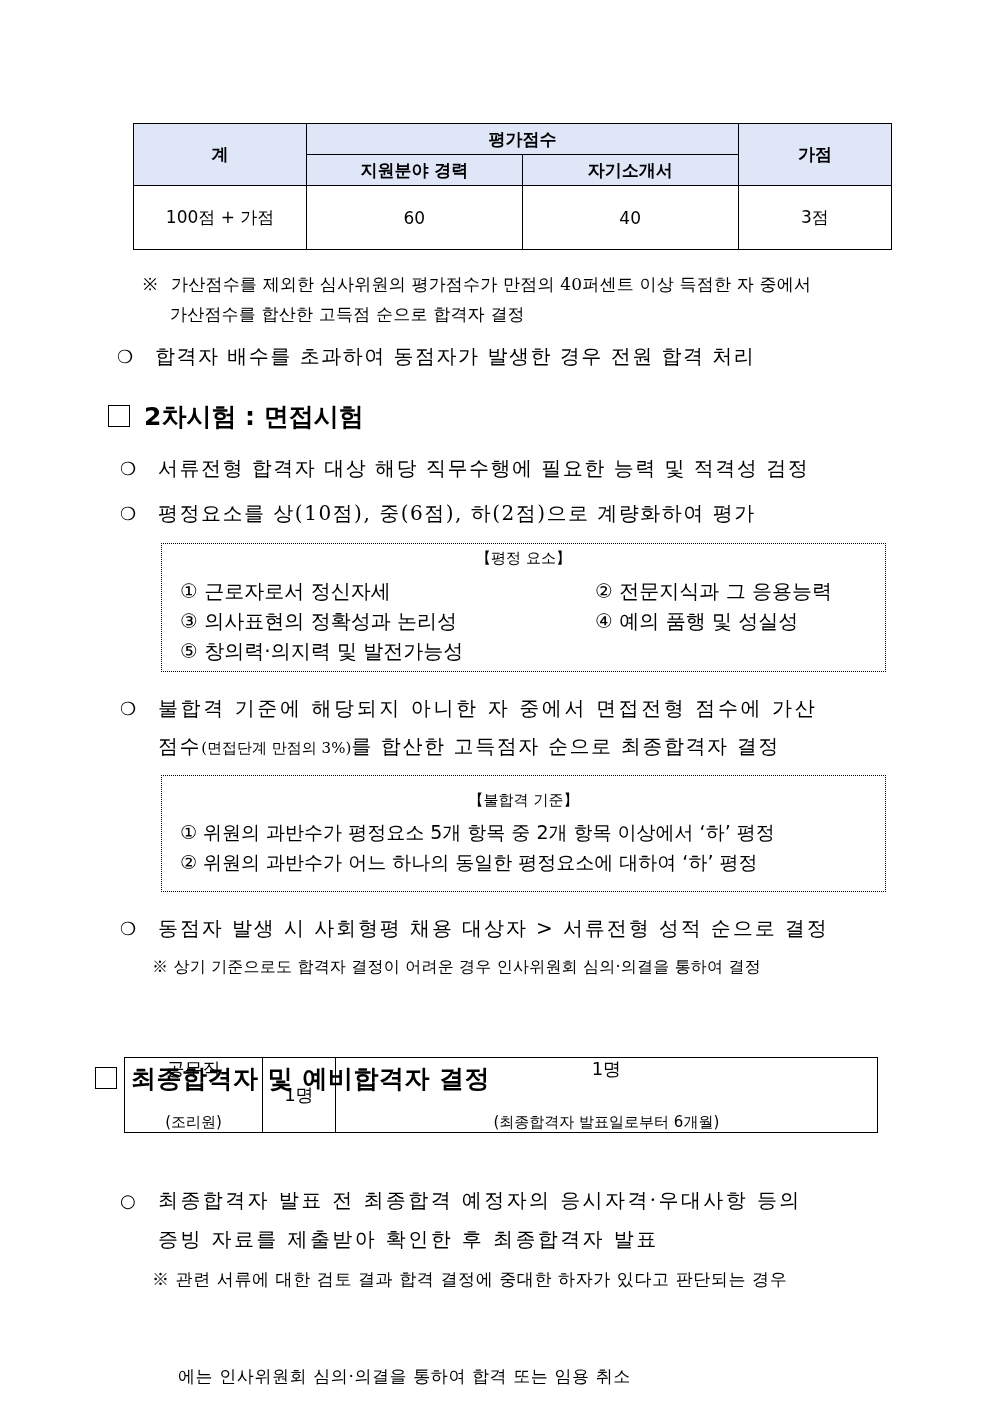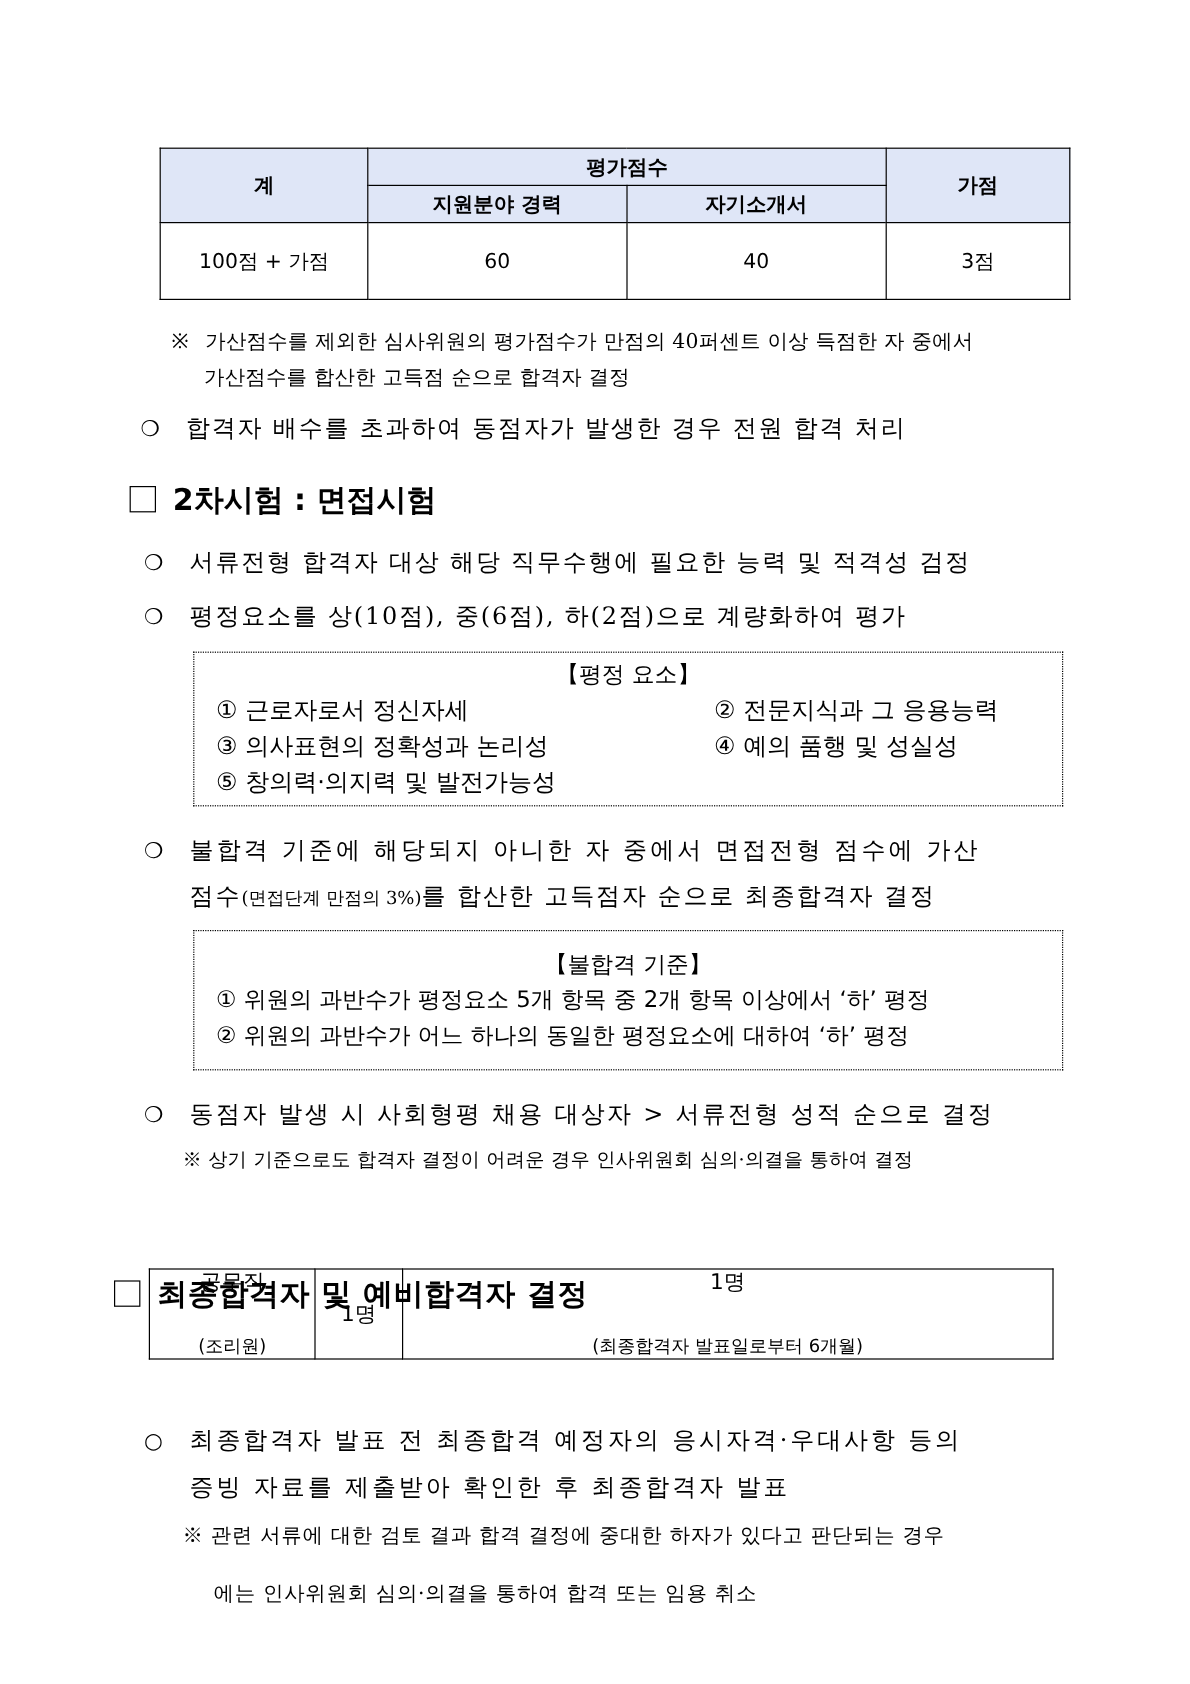--- a/index.html
+++ b/index.html
@@ -11,21 +11,21 @@
   table { border-collapse: collapse; }
   .t1 { left: 133px; top: 123px; width: 759px; }
   .t1 td { border: 1.5px solid #000; text-align: center; font-size: 17px; padding: 0; }
   .t1 .hd { background: #dfe6f7; font-weight: bold; }
   .note { font-size: 17px; letter-spacing: 0.2px; font-family: "DejaVu Serif", "Liberation Serif", serif; }
   .bullet-line { font-size: 20px; letter-spacing: 1.5px; font-family: "DejaVu Serif", "Liberation Serif", serif; white-space: nowrap; }
   .bullet { display: inline-block; width: 38px; font-size: 18px; }
   .sec-title { font-size: 25px; font-weight: bold; letter-spacing: 0px; white-space: nowrap; }
   .sq { display: inline-block; width: 20px; height: 20px; border: 1.5px solid #000; vertical-align: -2px; margin-right: 14px; }
   .dotbox { border: 1px dotted #000; }
-  .box-title { text-align: center; font-size: 19px; }
+  .box-title { text-align: center; font-size: 15px; }
   .box-item { font-size: 20px; white-space: nowrap; position: absolute; }
   .t2 { left: 124px; top: 1057px; width: 754px; }
   .t2 td { border: 1.5px solid #000; text-align: center; font-size: 18px; padding: 0; }
   .t2 .hd { background: #dfe6f7; font-weight: bold; height: 58px; }
   .small { font-size: 15px; margin-top: 32px; }
 </style>
 </head>
 <body>
 
 <table class="abs t1">
@@ -114,13 +114,13 @@
     </td>
   </tr>
 </tbody>
   </table>
 
 <div class="abs bullet-line" style="left:120px; top:1187px; letter-spacing:2.4px;">
   <span class="bullet">○</span><span>최종합격자 발표 전 최종합격 예정자의 응시자격·우대사항 등의</span>
 </div>
 <div class="abs bullet-line" style="left:158px; top:1226px; letter-spacing:2.4px;">증빙 자료를 제출받아 확인한 후 최종합격자 발표</div>
 <div class="abs note" style="left:152px; top:1268px; white-space:nowrap; letter-spacing:0.6px;">※ 관련 서류에 대한 검토 결과 합격 결정에 중대한 하자가 있다고 판단되는 경우</div>
-<div class="abs note" style="left:178px; top:1316px; white-space:nowrap; letter-spacing:0.6px;">에는 인사위원회 심의·의결을 통하여 합격 또는 임용 취소</div>
+<div class="abs note" style="left:178px; top:1365px; white-space:nowrap; letter-spacing:0.6px;">에는 인사위원회 심의·의결을 통하여 합격 또는 임용 취소</div>
 
 </body></html>

